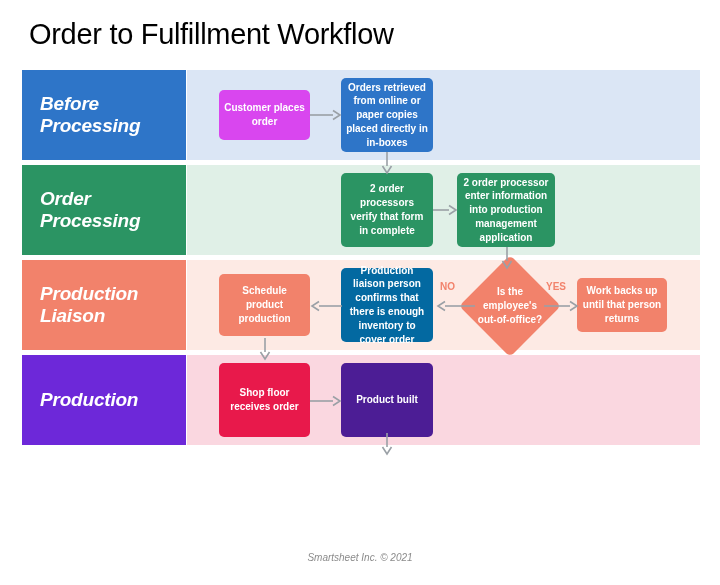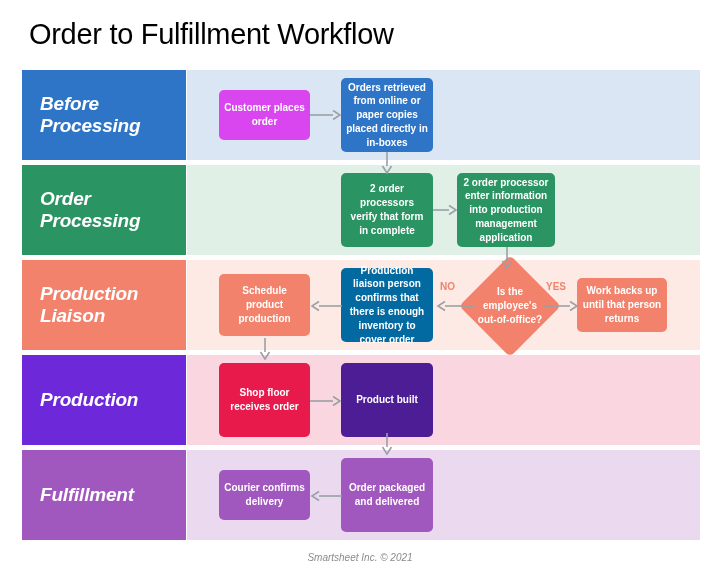--- a/index.html
+++ b/index.html
@@ -180,34 +180,20 @@
     </div>
   </div>
 
   <div class="conn" style="left:236px;top:268px;">
     <svg width="14" height="24" viewBox="0 0 14 24">
       <path d="M7 0 V14" stroke="#9aa0a6" stroke-width="1.6" fill="none"></path>
       <path d="M2.5 14 L7 21 L11.5 14" stroke="#9aa0a6" stroke-width="1.6" fill="none"></path>
     </svg>
   </div>
 
-  <div class="lane" style="top:380px;height:90px;">
-    <div class="lane-bg" style="background:#ead9ef;"></div>
-    <div class="lane-head" style="background:#a158be;">
-      <span class="lane-head-label">Fulfillment</span>
-    </div>
-    <div class="node" style="left:197px;top:20px;width:91px;height:50px;background:#a158be;">Courier confirms delivery</div>
-    <div class="node" style="left:319px;top:8px;width:92px;height:74px;background:#a158be;">Order packaged and delivered</div>
-    <div class="conn" style="left:288px;top:39px;">
-      <svg width="32" height="14" viewBox="0 0 32 14">
-        <path d="M32 7 H9" stroke="#9aa0a6" stroke-width="1.6" fill="none"></path>
-        <path d="M9 2.5 L2 7 L9 11.5" stroke="#9aa0a6" stroke-width="1.6" fill="none"></path>
-      </svg>
-    </div>
-  </div>
 
   <div class="conn" style="left:358px;top:363px;">
     <svg width="14" height="24" viewBox="0 0 14 24">
       <path d="M7 0 V14" stroke="#9aa0a6" stroke-width="1.6" fill="none"></path>
       <path d="M2.5 14 L7 21 L11.5 14" stroke="#9aa0a6" stroke-width="1.6" fill="none"></path>
     </svg>
   </div>
 
 </div>
 

